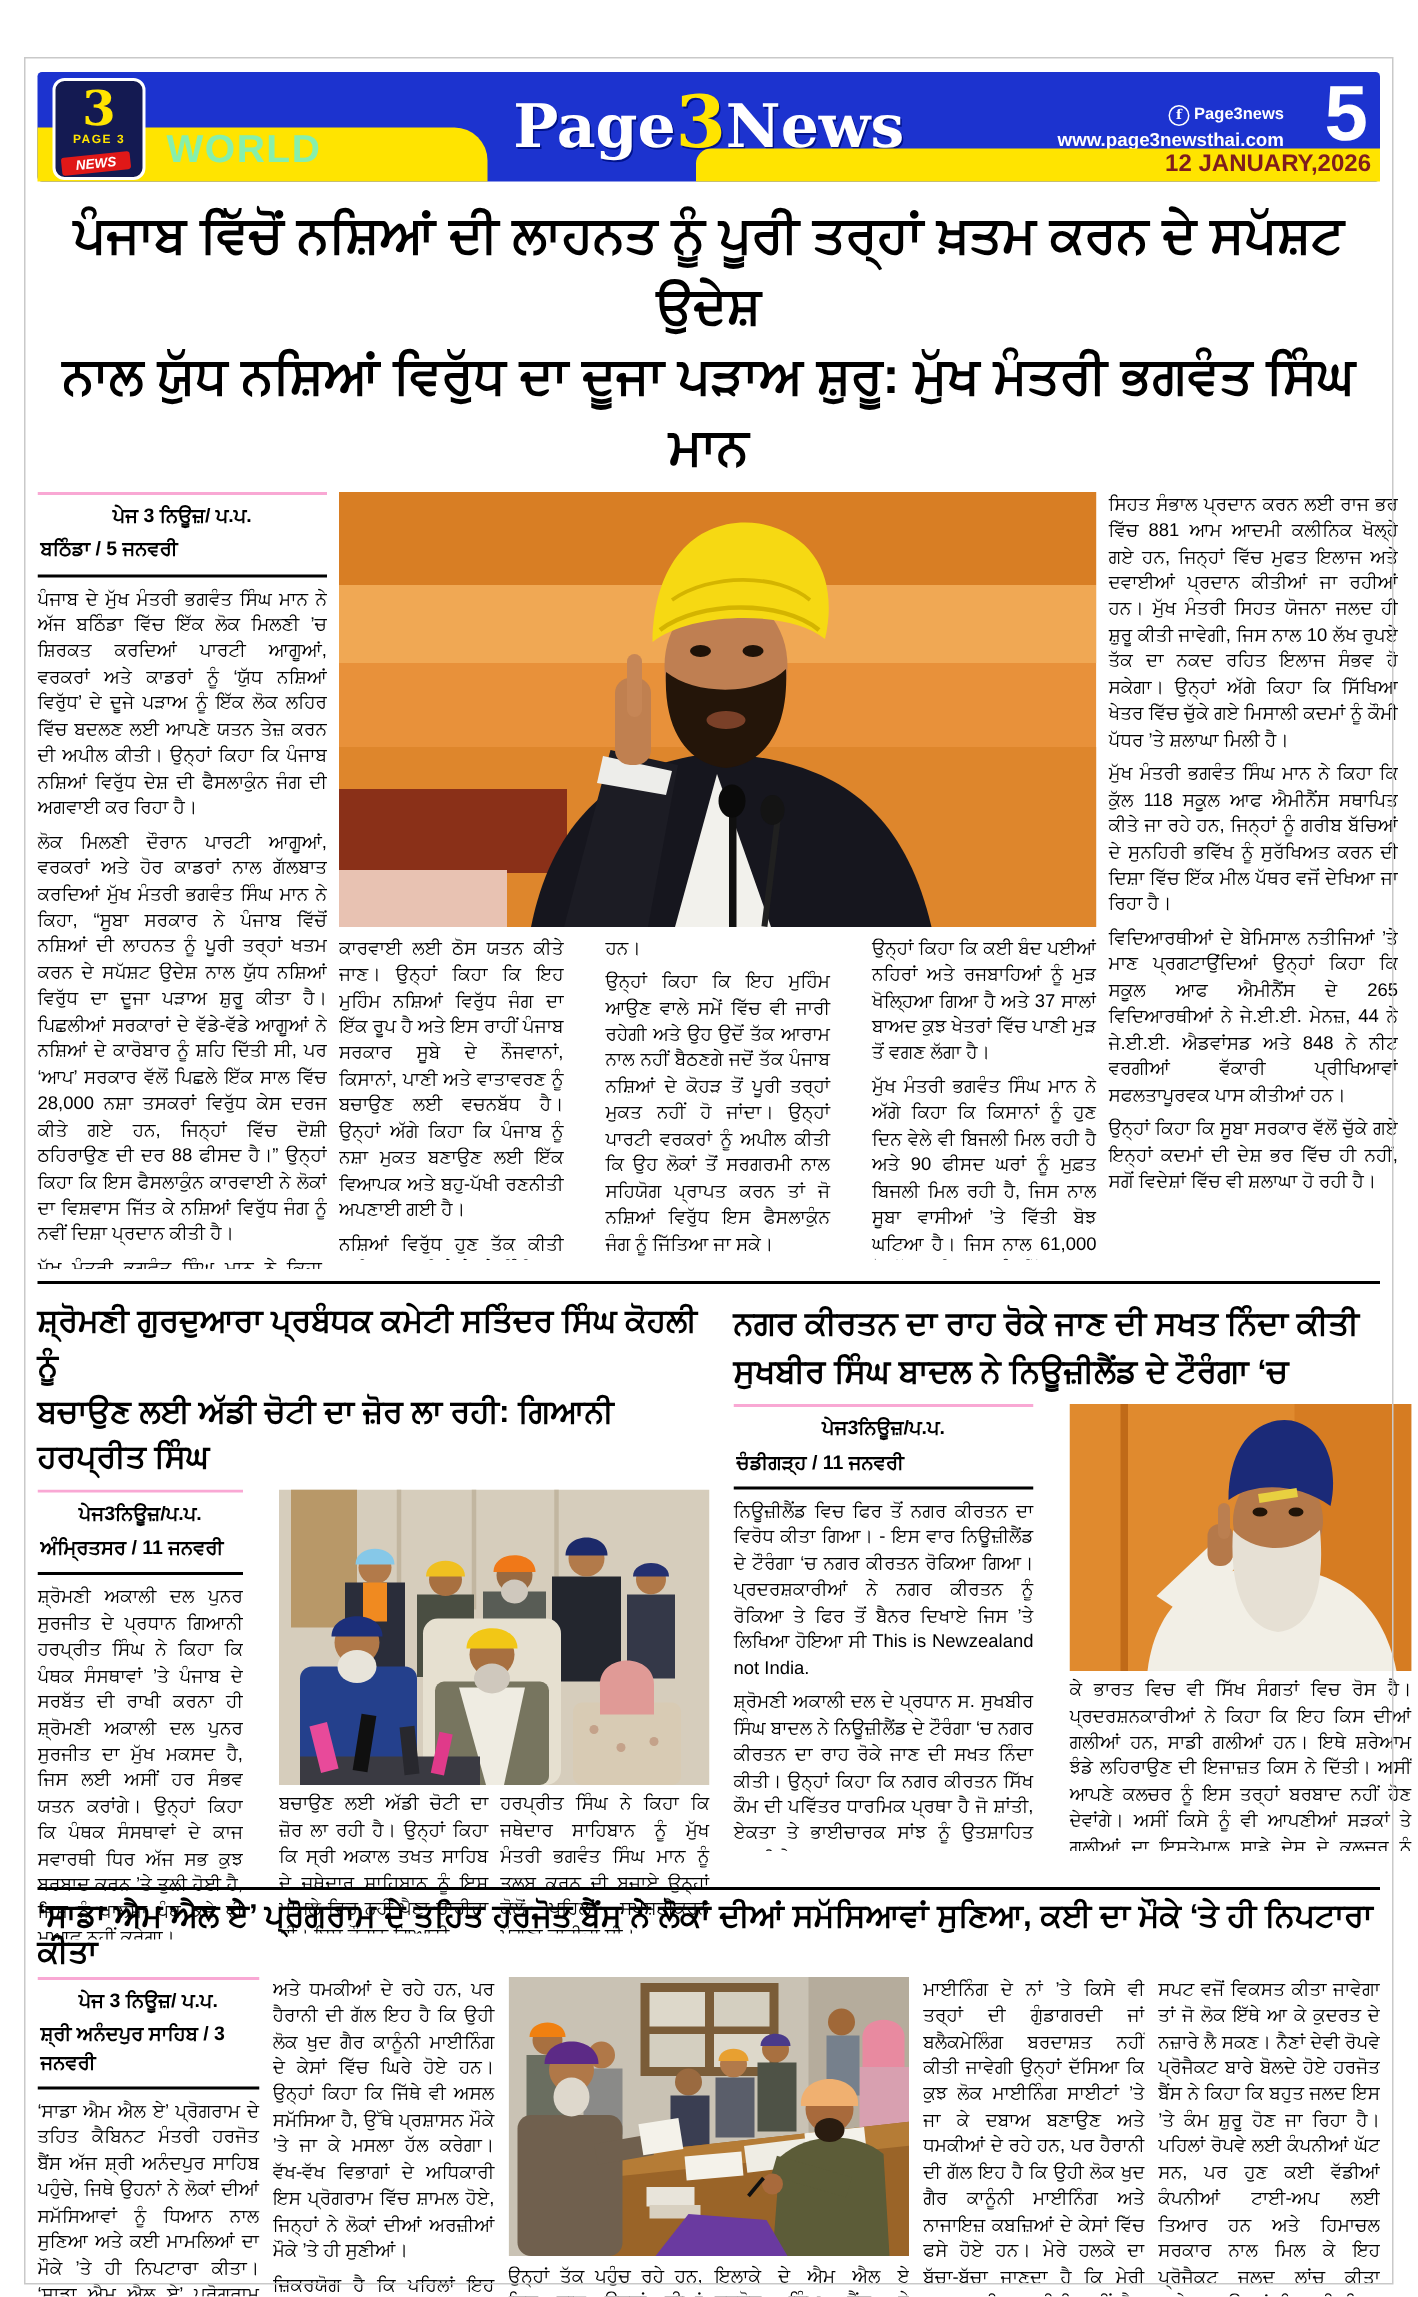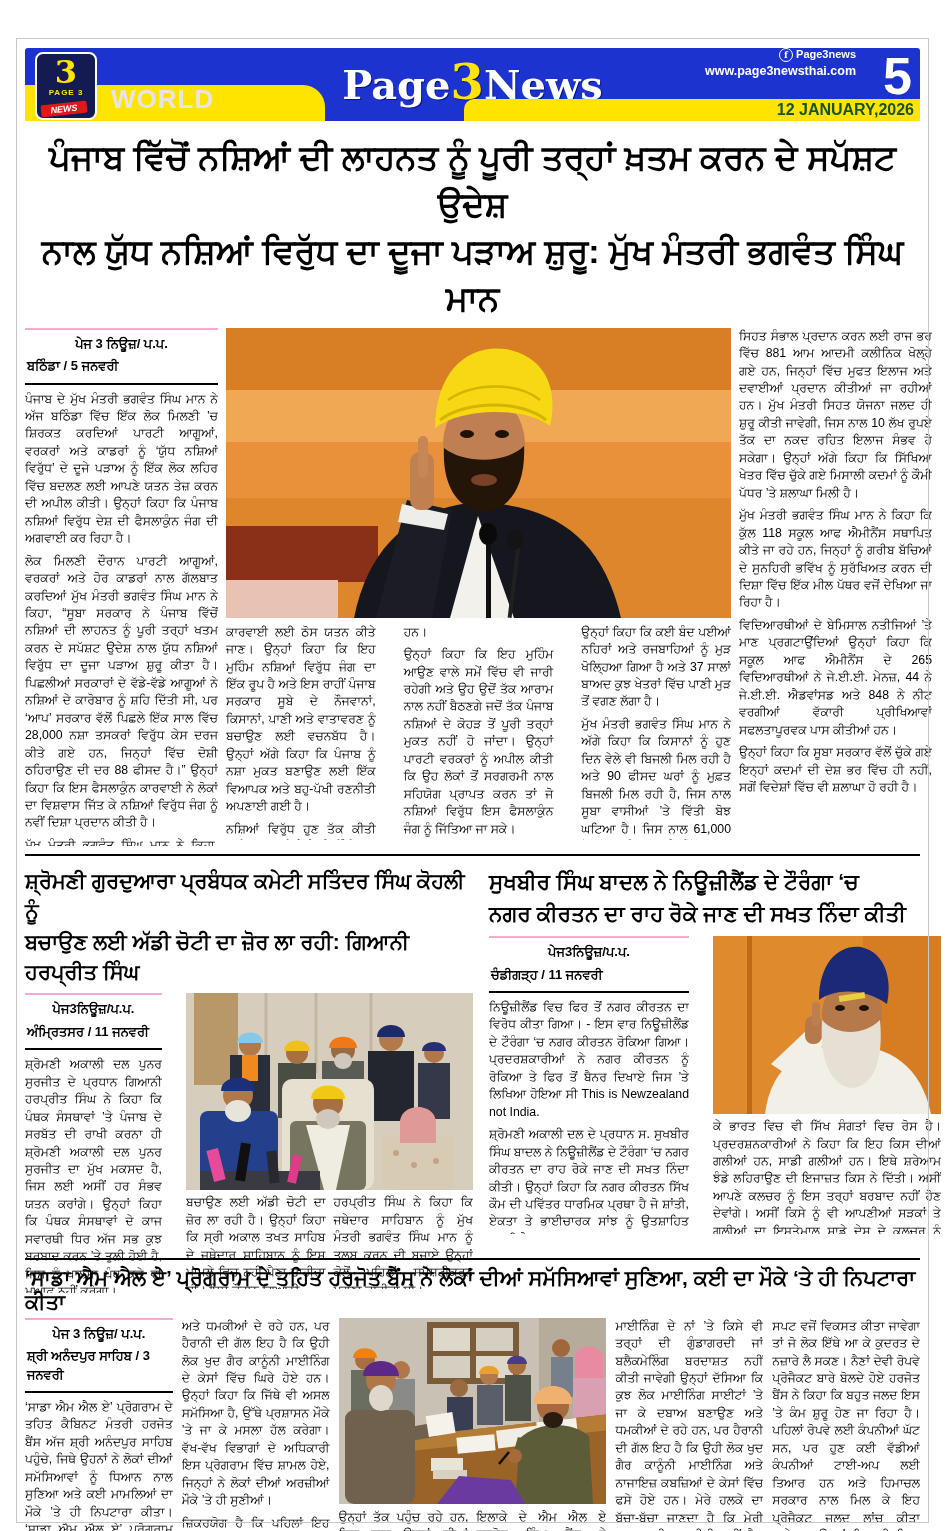--- a/index.html
+++ b/index.html
@@ -3,35 +3,35 @@
 <meta charset="utf-8">
 <style>
   html,body{margin:0;padding:0;background:#fff;}
   .page{position:relative;width:945px;height:1531px;background:#ffffff;overflow:hidden;
         font-family:"Liberation Sans",sans-serif;color:#000;box-sizing:border-box;}
   .frame{position:absolute;left:16px;top:38px;right:16px;bottom:8px;border:1px solid #c9c9c9;pointer-events:none;}
 
   
   .header{position:absolute;left:25px;right:25px;top:48px;height:73px;background:#1c33cf;border-radius:3px;}
   .world-band{position:absolute;left:0;bottom:0;width:300px;height:36px;background:#ffe400;border-top-right-radius:22px;}
-  .world-label{position:absolute;left:86px;bottom:6px;font-size:26px;font-weight:bold;color:#e5e5e5;letter-spacing:1px;}
+  .world-label{position:absolute;left:86px;bottom:6px;font-size:26px;font-weight:bold;color:#86efac;letter-spacing:1px;}
   .logo-box{position:absolute;left:10px;top:4px;width:58px;height:64px;background:#141a52;border:2px solid #fff;border-radius:8px;text-align:center;}
   .logo-3{font-family:"DejaVu Serif",serif;font-size:32px;line-height:32px;font-weight:bold;color:#ffe400;margin-top:2px;}
   .logo-page3{font-size:8px;font-weight:bold;color:#ffe400;letter-spacing:1px;}
   .logo-news{position:absolute;left:4px;bottom:3px;width:46px;background:#e01818;color:#fff;font-size:9px;font-style:italic;font-weight:bold;transform:rotate(-6deg);border-radius:2px;padding:1px 0;}
   .masthead{position:absolute;left:0;right:0;top:6px;text-align:center;font-family:"DejaVu Serif",serif;font-weight:bold;font-size:40px;color:#fff;text-shadow:1px 1px 0 #00128a;}
   .masthead .m3{color:#ffe400;font-size:48px;position:relative;}
   .masthead .m3:before{content:"";position:absolute;left:-4px;top:2px;width:12px;height:12px;background:#e01818;z-index:-1;}
-  .head-right{position:absolute;right:64px;top:0;text-align:right;color:#fff;}
+  .head-right{position:absolute;right:64px;top:22px;text-align:right;color:#fff;}
   .fb-line{font-size:11px;font-weight:bold;}
   .fb-circ{display:inline-block;width:12px;height:12px;border:1px solid #fff;border-radius:50%;font-size:9px;line-height:12px;text-align:center;font-family:"DejaVu Serif",serif;}
   .site-line{font-size:12.5px;font-weight:bold;margin-top:2px;}
   .page-num{position:absolute;right:8px;top:-2px;font-size:52px;font-weight:bold;color:#fff;}
   .date-strip{position:absolute;left:49%;right:0;bottom:0;height:22px;background:#ffe400;border-top-left-radius:10px;text-align:right;}
-  .date-strip span{font-size:16px;font-weight:bold;color:#14532d;margin-right:6px;line-height:22px;display:inline-block;}
+  .date-strip span{font-size:16px;font-weight:bold;color:#7f1d1d;margin-right:6px;line-height:22px;display:inline-block;}
 
   
   .h-main{margin:134px 25px 0;text-align:center;font-size:34px;line-height:1.38;font-weight:bold;}
   .h2l{font-size:21px;font-weight:bold;line-height:1.45;margin:4px 0 6px;}
   .h2r{font-size:21.5px;font-weight:bold;text-align:left;line-height:1.5;margin:4px 0 6px;}
   .h4{margin:6px 25px 2px;font-size:21px;font-weight:bold;}
   .byline{border-top:2px solid #f9a8d4;border-bottom:2px solid #000;padding:5px 2px 7px;margin-bottom:6px;}
   .byline .b1{text-align:center;font-size:13px;font-weight:bold;}
   .byline .b2{text-align:left;font-size:13px;font-weight:bold;margin-top:4px;}
   .bt{font-size:12.3px;line-height:1.42;text-align:justify;}
@@ -235,22 +235,22 @@
             <div>ਹਰਪ੍ਰੀਤ ਸਿੰਘ ਨੇ ਕਿਹਾ ਕਿ ਜਥੇਦਾਰ ਸਾਹਿਬਾਨ ਨੂੰ ਮੁੱਖ ਮੰਤਰੀ ਭਗਵੰਤ ਸਿੰਘ ਮਾਨ ਨੂੰ ਤਲਬ ਕਰਨ ਦੀ ਬਜਾਏ ਉਨ੍ਹਾਂ ਕੋਲੋਂ ਪਹਿਲਾਂ ਸਪੱਸ਼ਟੀਕਰਨ ਮੰਗਣਾ ਚਾਹੀਦਾ ਸੀ।</div>
           </div>
         </div>
       </div>
     </div>
 
     <div class="vrule"></div>
 
     <div class="sec2-right">
       <div class="h2r">
+        <div>ਨਗਰ ਕੀਰਤਨ ਦਾ ਰਾਹ ਰੋਕੇ ਜਾਣ ਦੀ ਸਖਤ ਨਿੰਦਾ ਕੀਤੀ</div>
         <div>ਸੁਖਬੀਰ ਸਿੰਘ ਬਾਦਲ ਨੇ ਨਿਊਜ਼ੀਲੈਂਡ ਦੇ ਟੌਰੰਗਾ ‘ਚ</div>
-        <div>ਨਗਰ ਕੀਰਤਨ ਦਾ ਰਾਹ ਰੋਕੇ ਜਾਣ ਦੀ ਸਖਤ ਨਿੰਦਾ ਕੀਤੀ</div>
       </div>
       <div class="s2row">
         <div class="s3colA bt clip" style="height:298px;">
           <div class="byline">
             <div class="b1">ਪੇਜ3ਨਿਊਜ਼/ਪ.ਪ.</div>
             <div class="b2">ਚੰਡੀਗੜ੍ਹ / 11 ਜਨਵਰੀ</div>
           </div>
           <p>ਨਿਊਜ਼ੀਲੈਂਡ ਵਿਚ ਫਿਰ ਤੋਂ ਨਗਰ ਕੀਰਤਨ ਦਾ ਵਿਰੋਧ ਕੀਤਾ ਗਿਆ। - ਇਸ ਵਾਰ ਨਿਊਜ਼ੀਲੈਂਡ ਦੇ ਟੌਰੰਗਾ ‘ਚ ਨਗਰ ਕੀਰਤਨ ਰੋਕਿਆ ਗਿਆ। ਪ੍ਰਦਰਸ਼ਕਾਰੀਆਂ ਨੇ ਨਗਰ ਕੀਰਤਨ ਨੂੰ ਰੋਕਿਆ ਤੇ ਫਿਰ ਤੋਂ ਬੈਨਰ ਦਿਖਾਏ ਜਿਸ ’ਤੇ ਲਿਖਿਆ ਹੋਇਆ ਸੀ This is Newzealand not India.</p>
           <p>ਸ਼੍ਰੋਮਣੀ ਅਕਾਲੀ ਦਲ ਦੇ ਪ੍ਰਧਾਨ ਸ. ਸੁਖਬੀਰ ਸਿੰਘ ਬਾਦਲ ਨੇ ਨਿਊਜ਼ੀਲੈਂਡ ਦੇ ਟੌਰੰਗਾ ‘ਚ ਨਗਰ ਕੀਰਤਨ ਦਾ ਰਾਹ ਰੋਕੇ ਜਾਣ ਦੀ ਸਖਤ ਨਿੰਦਾ ਕੀਤੀ। ਉਨ੍ਹਾਂ ਕਿਹਾ ਕਿ ਨਗਰ ਕੀਰਤਨ ਸਿੱਖ ਕੌਮ ਦੀ ਪਵਿੱਤਰ ਧਾਰਮਿਕ ਪ੍ਰਥਾ ਹੈ ਜੋ ਸ਼ਾਂਤੀ, ਏਕਤਾ ਤੇ ਭਾਈਚਾਰਕ ਸਾਂਝ ਨੂੰ ਉਤਸ਼ਾਹਿਤ ਕਰਦੀ ਹੈ।</p>
 

